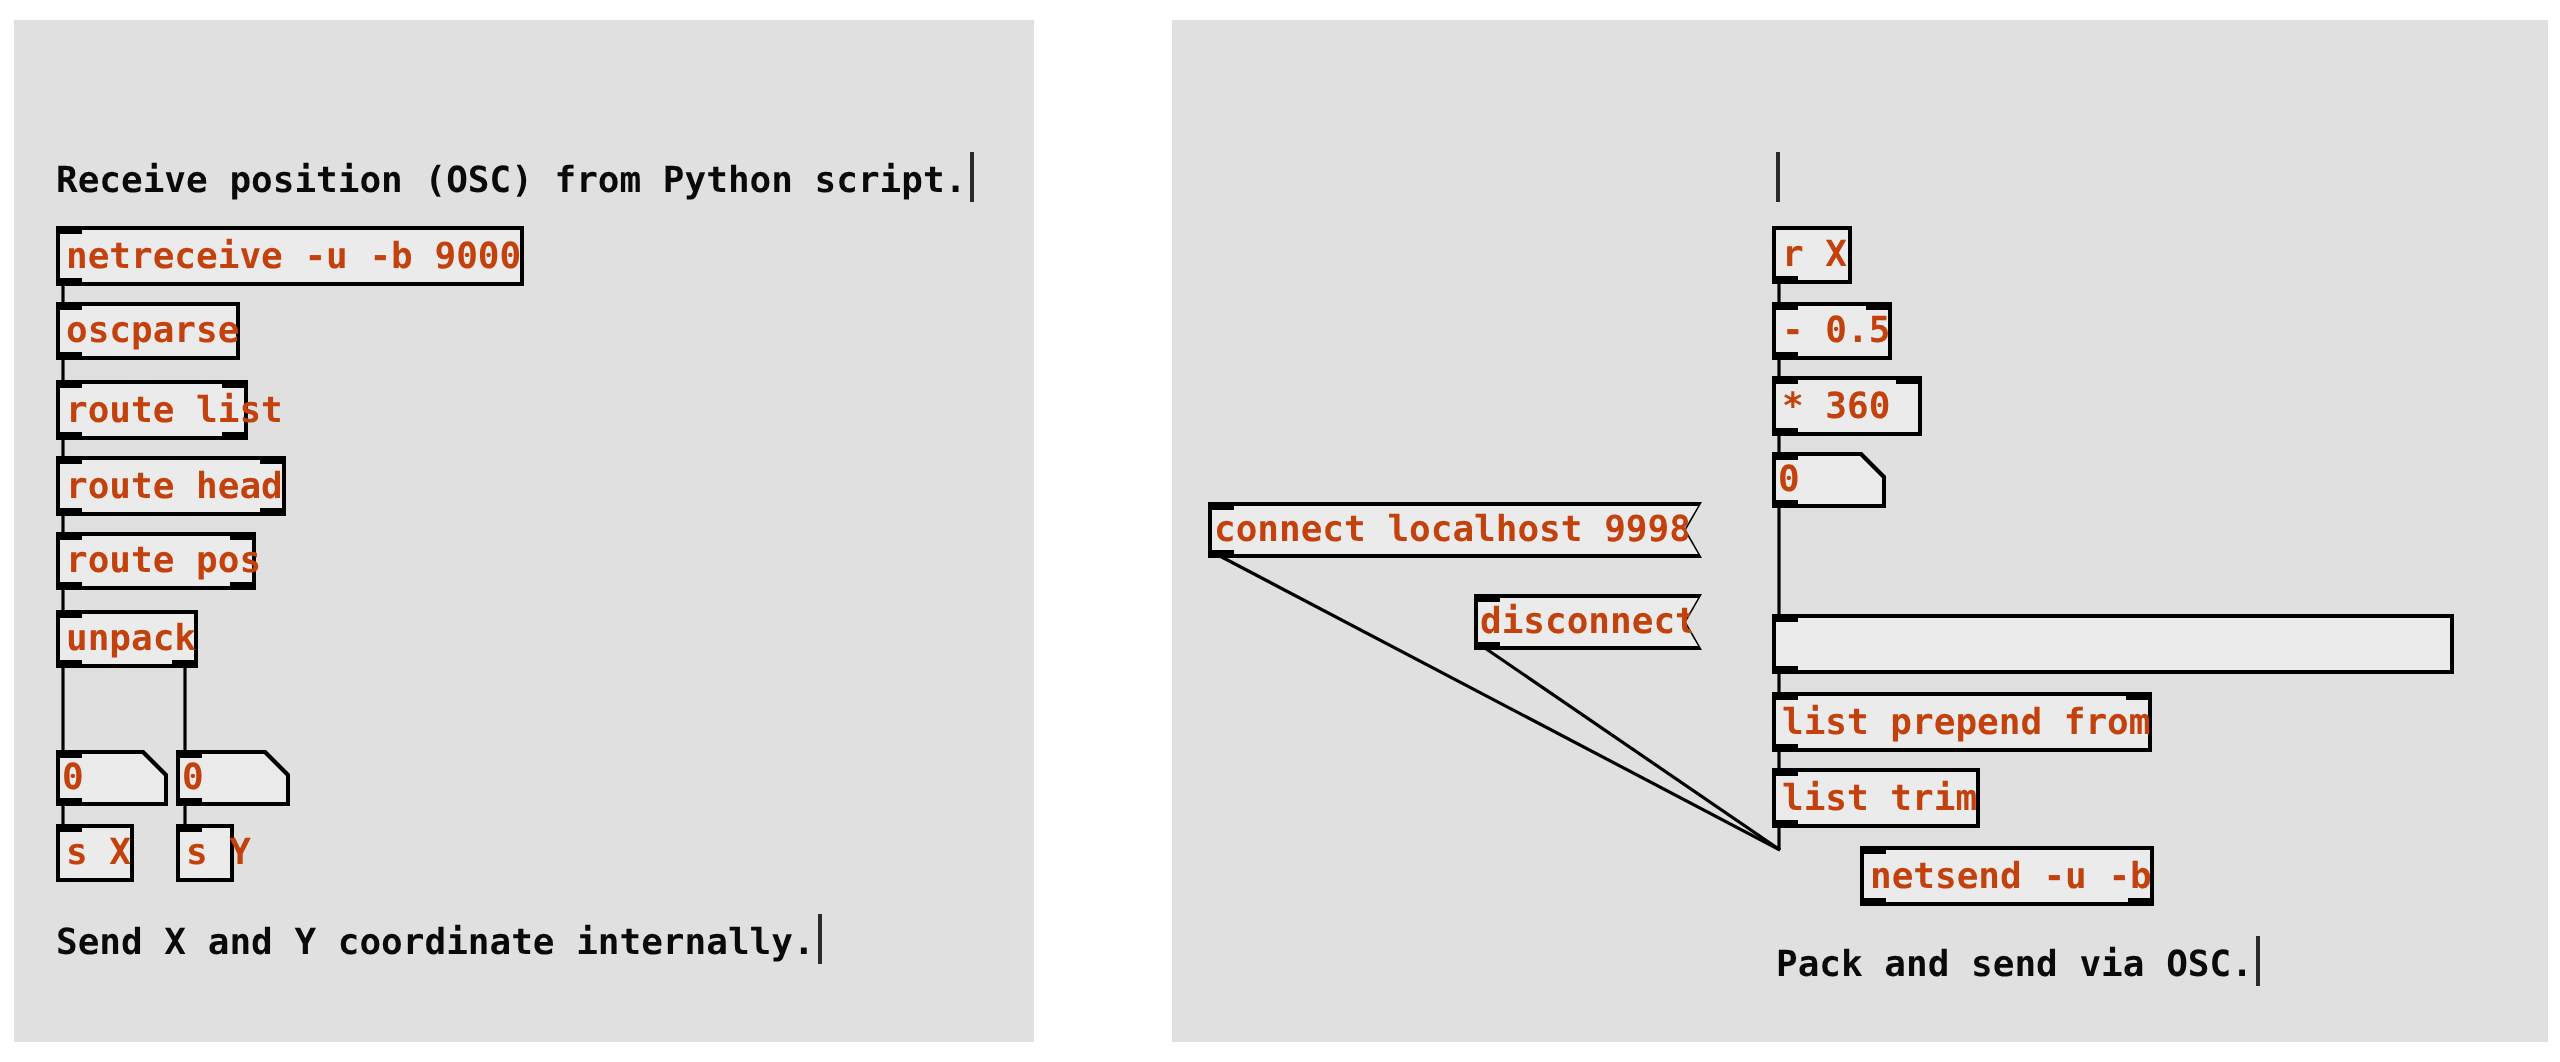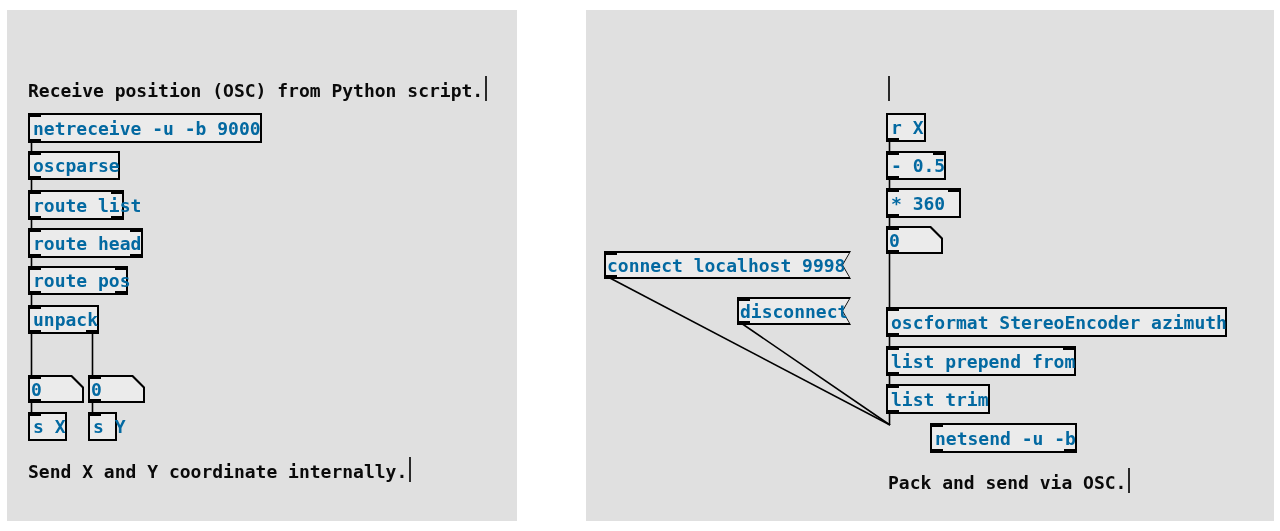--- a/index.html
+++ b/index.html
@@ -7,21 +7,21 @@
     width:1280px;height:531px;position:relative;overflow:hidden;
     background:#ffffff;
     font-family:"DejaVu Sans Mono",monospace;
   }
   .canvas{
     position:absolute;background:#e0e0e0;
   }
   .pdbox,.numbox,.msgbox{
     position:absolute;box-sizing:border-box;
     font:bold 18px "DejaVu Sans Mono",monospace;
-    color:#0369a1;white-space:pre;
+    color:#c2410c;white-space:pre;
   }
   .pdbox{
     border:2px solid #000;background:#ebebeb;
     display:flex;align-items:center;padding-left:3px;
   }
   .numbox{
     background:#000;
     clip-path:polygon(0 0,calc(100% - 12px) 0,100% 12px,100% 100%,0 100%);
   }
   .numbox .inner{
@@ -203,21 +203,20 @@
 <div class="msgbox" style="left:737px;top:297px;width:114px;height:28px">
   <div class="inner"></div>
   <span class="nub tl"></span>
   <span class="nub bl"></span>
   <span class="boxtext">disconnect</span>
 </div>
 
 <div class="pdbox" style="left:886px;top:307px;width:341px;height:30px">
   <span class="nub tl"></span>
   <span class="nub bl"></span>
-  <span>oscformat StereoEncoder azimuth</span>
 </div>
 
 <div class="pdbox" style="left:886px;top:346px;width:190px;height:30px">
   <span class="nub tl"></span>
   <span class="nub tr"></span>
   <span class="nub bl"></span>
   <span>list prepend from</span>
 </div>
 
 <div class="pdbox" style="left:886px;top:384px;width:104px;height:30px">

